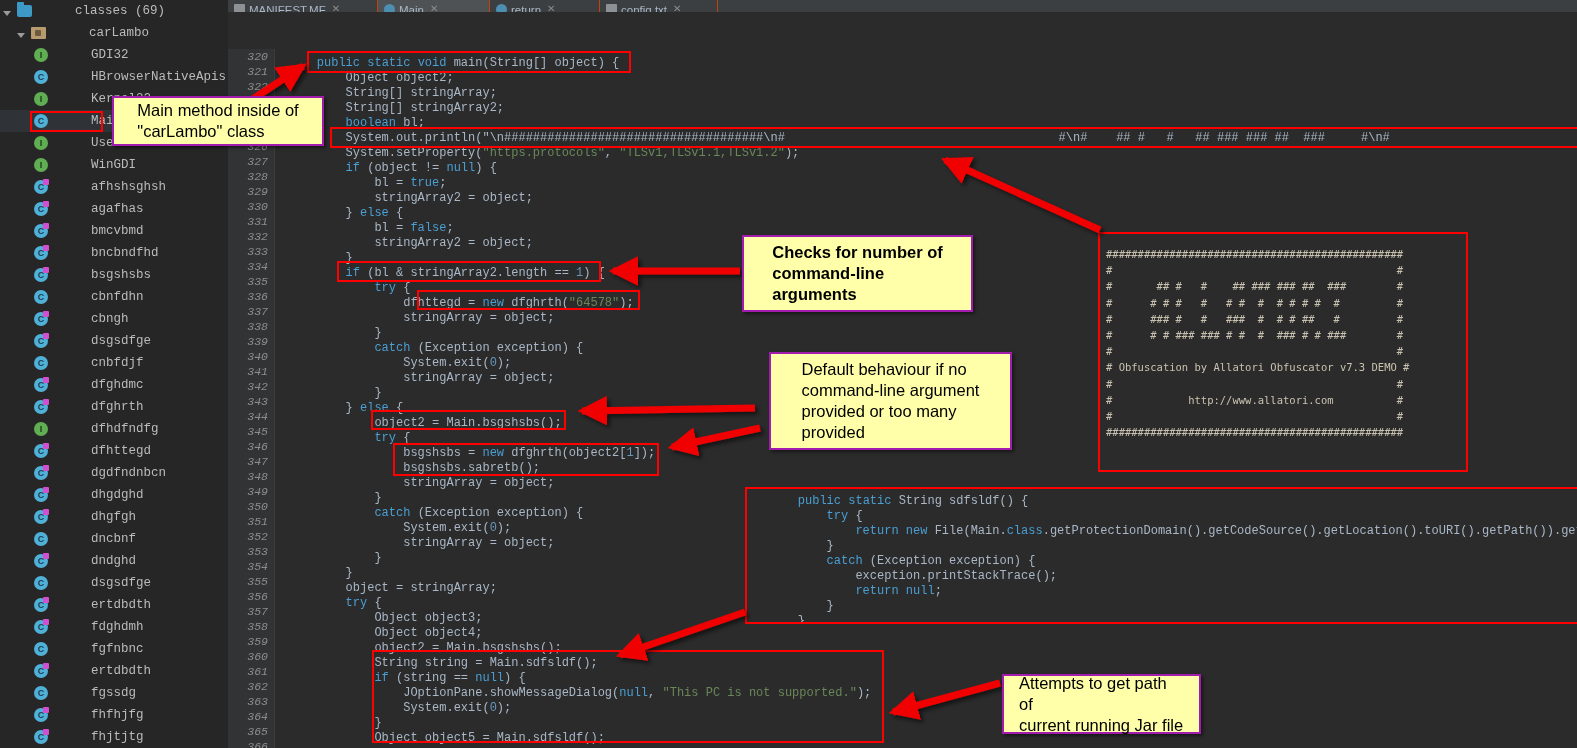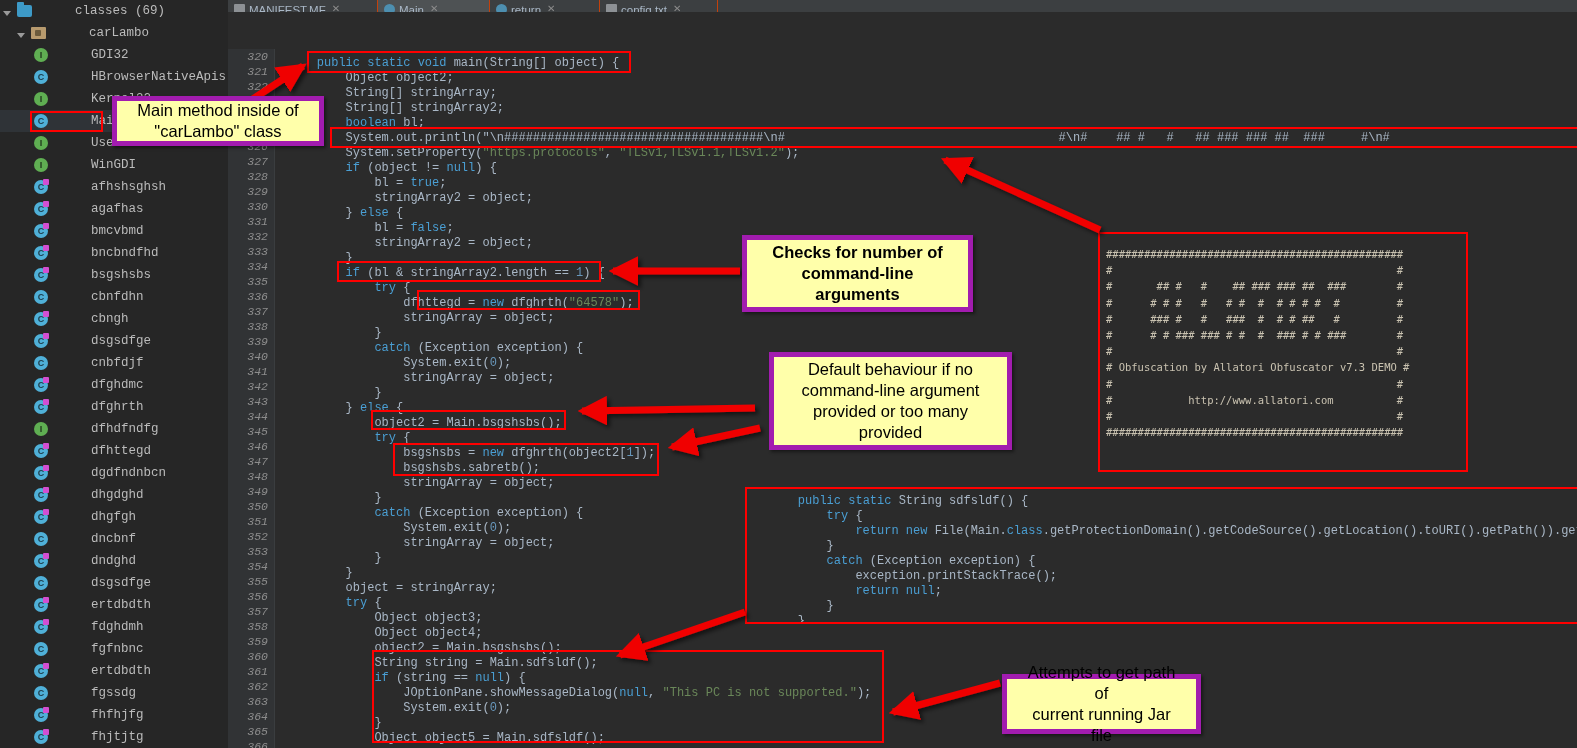--- a/index.html
+++ b/index.html
@@ -254,26 +254,25 @@
     position: absolute;
     border: 2px solid #ff0000;
     z-index: 30;
     pointer-events: none;
   }
 
   
   .note {
     position: absolute;
     background: #ffffaa;
-    border: 5px solid #a21caf;
+    border: 2px solid #a21caf;
     color: #000000;
     font-family: "Liberation Sans", sans-serif;
     font-size: 16.5px;
     line-height: 21px;
-    text-align: center;
     display: flex;
     align-items: center;
     justify-content: center;
     padding: 5px 15px;
     box-shadow: 2px 2px 3px rgba(0,0,0,0.45);
     z-index: 60;
   }
 
   
   svg.arrows {

